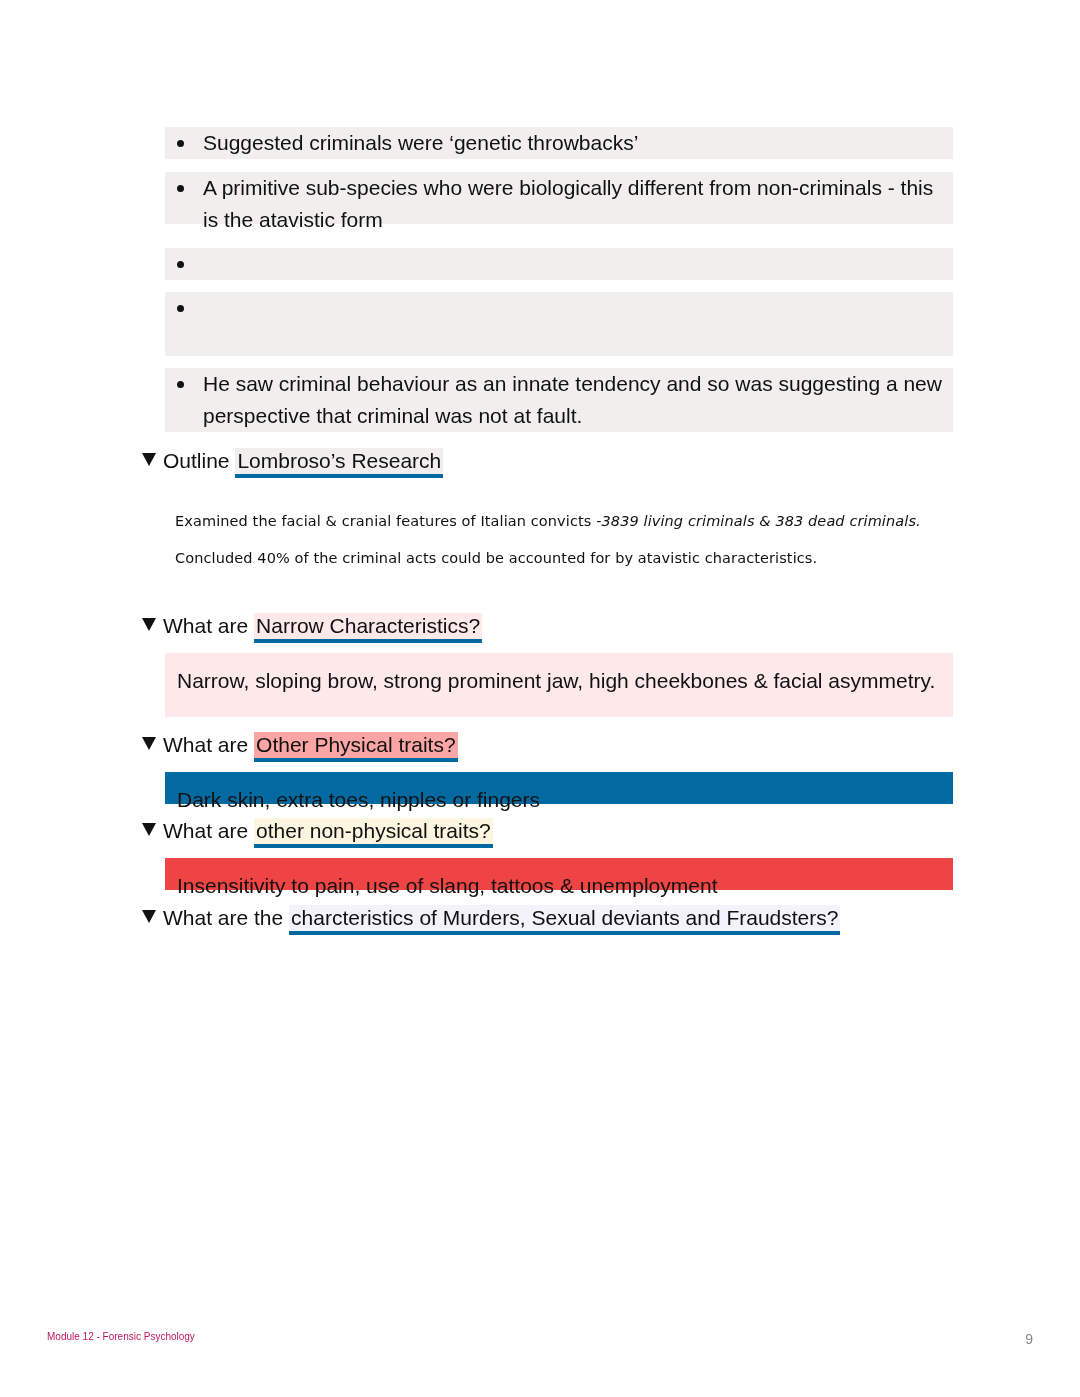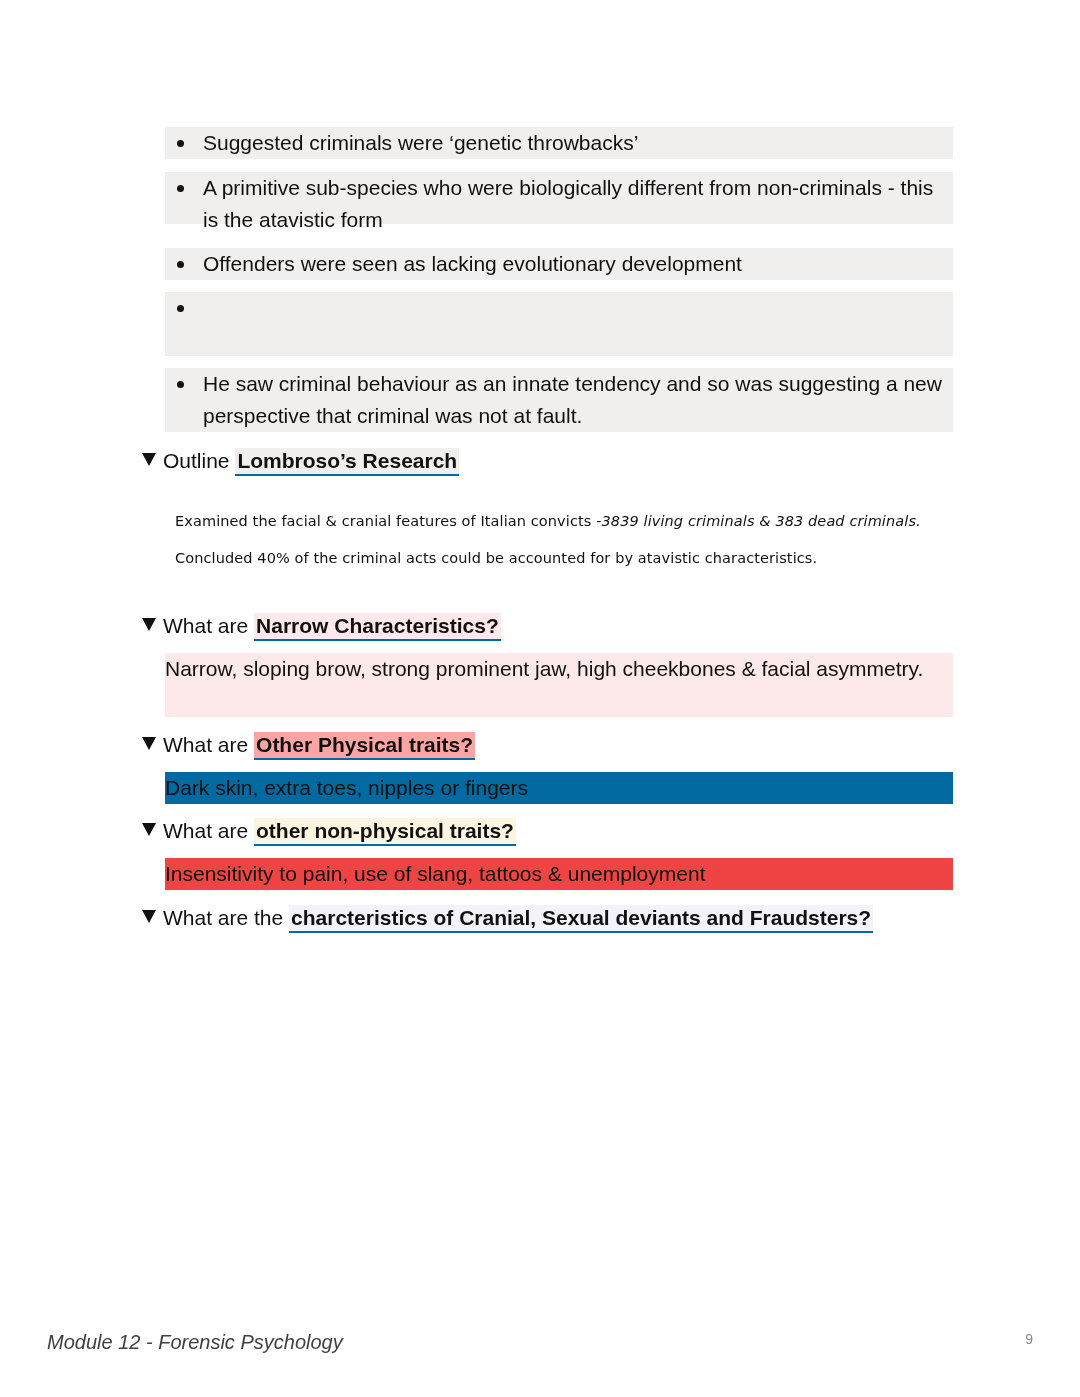--- a/index.html
+++ b/index.html
@@ -19,53 +19,52 @@
   .toggle {
     position: absolute; left: 142px; font-size: 21px; line-height: 30px;
     white-space: nowrap;
   }
   .toggle .tri {
     display: inline-block; width: 0; height: 0;
     border-left: 7.5px solid transparent; border-right: 7.5px solid transparent;
     border-top: 13px solid #111; margin-right: 7px; vertical-align: 2px;
   }
   .toggle .hl {
-    font-weight: bold; padding: 0 2px;
-    border-bottom: 2px solid #0369a1; line-height: 26px; display: inline-block;
+    font-weight: normal; padding: 0 2px;
+    border-bottom: 4px solid #0369a1; line-height: 26px; display: inline-block;
   }
   .answer {
     position: absolute; left: 165px; width: 788px; box-sizing: border-box;
-    font-size: 21px; line-height: 32px; padding: 0;
+    font-size: 21px; line-height: 32px; padding: 12px;
   }
   .research-text {
     position: absolute; left: 175px; font-family: "DejaVu Sans", sans-serif;
     font-size: 14.5px; color: #111; white-space: nowrap; letter-spacing: 0.1px;
   }
   .research-text em { font-style: italic; }
   .footer-left {
-    position: absolute; left: 47px; top: 1331px; font-size: 20px; color: #404040; font-style: italic;
+    position: absolute; left: 47px; top: 1331px; font-size: 10px; color: #be185d;
   }
   .footer-right {
     position: absolute; right: 47px; top: 1331px; font-size: 14px; color: #888;
   }
 </style>
 </head>
 <body>
 
 <div class="bullet-block" style="top:127px; height:32px;">
   <span class="dot"></span>
   <span>Suggested criminals were ‘genetic throwbacks’</span>
 </div>
 <div class="bullet-block" style="top:172px; height:52px;">
   <span class="dot"></span>
   <span>A primitive sub-species who were biologically different from non-criminals - this is the atavistic form</span>
 </div>
 <div class="bullet-block" style="top:248px; height:32px;">
   <span class="dot"></span>
-  <span>Offenders were seen as lacking evolutionary development</span>
 </div>
 <div class="bullet-block" style="top:292px; height:64px;">
   <span class="dot"></span>
 </div>
 <div class="bullet-block" style="top:368px; height:64px;">
   <span class="dot"></span>
   <span>He saw criminal behaviour as an innate tendency and so was suggesting a new perspective that criminal was not at fault.</span>
 </div>
 
 <div class="toggle" style="top:446px;">
@@ -85,17 +84,17 @@
   <span class="tri"></span><span>What are </span><span class="hl" style="background:#fca5a5;">Other Physical traits?</span>
 </div>
 <div class="answer" style="top:772px; height:32px; background:#0369a1;">Dark skin, extra toes, nipples or fingers</div>
 
 <div class="toggle" style="top:816px;">
   <span class="tri"></span><span>What are </span><span class="hl" style="background:#fcf5df;">other non-physical traits?</span>
 </div>
 <div class="answer" style="top:858px; height:32px; background:#ef4444;">Insensitivity to pain, use of slang, tattoos &amp; unemployment</div>
 
 <div class="toggle" style="top:903px;">
-  <span class="tri"></span><span>What are the </span><span class="hl" style="background:#f4f2fb;">charcteristics of Cranial, Sexual deviants and Fraudsters?</span>
+  <span class="tri"></span><span>What are the </span><span class="hl" style="background:#f4f2fb;">charcteristics of Murders, Sexual deviants and Fraudsters?</span>
 </div>
 
 <div class="footer-left">Module 12 - Forensic Psychology</div>
 <div class="footer-right">9</div>
 
 </body></html>

